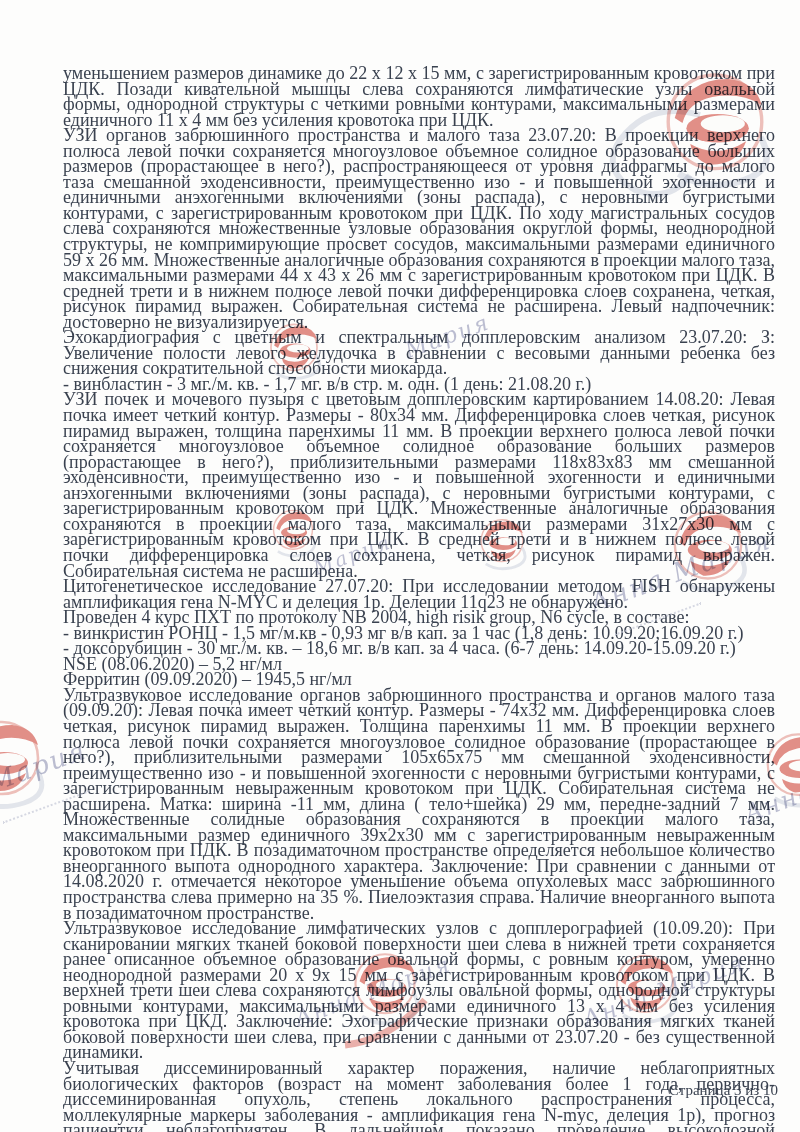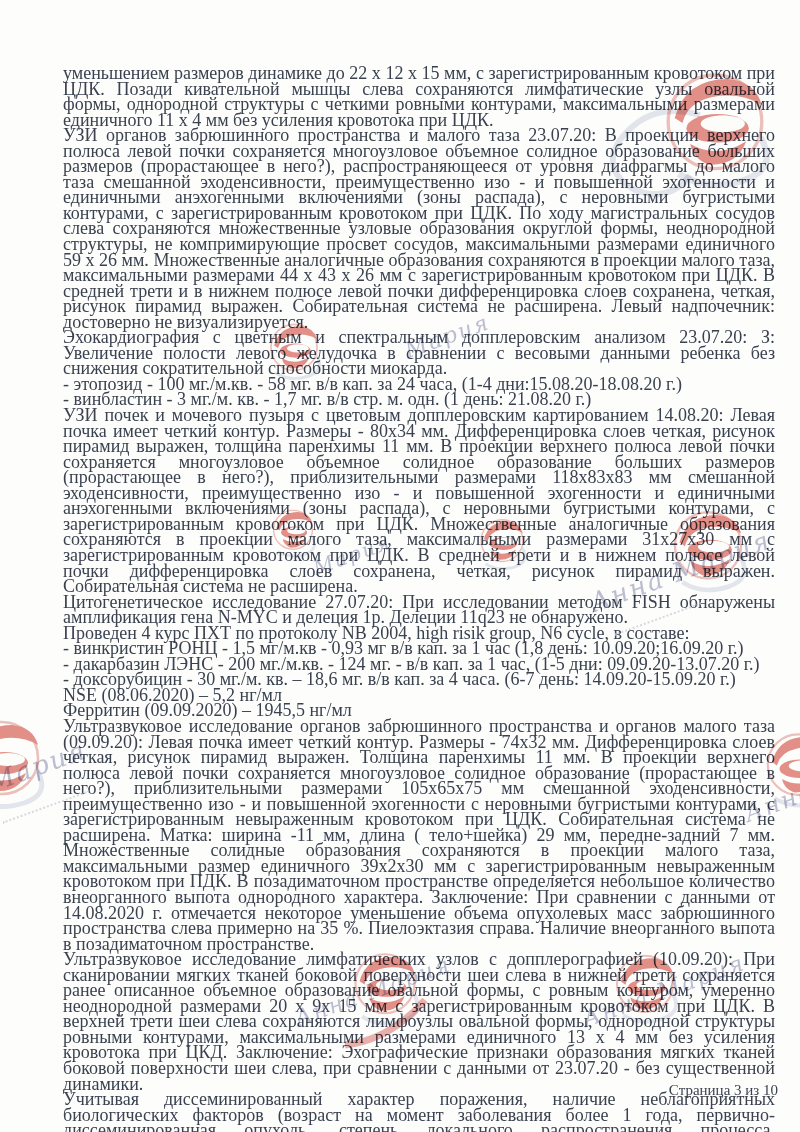--- a/index.html
+++ b/index.html
@@ -87,27 +87,25 @@
     </g>
   </defs>
 </svg>
 
 <div class="sheet">
 
   <div class="textblock" id="paras">
       <p>уменьшением размеров динамике до 22 х 12 х 15 мм, с зарегистрированным кровотоком при ЦДК. Позади кивательной мышцы слева сохраняются лимфатические узлы овальной формы, однородной структуры с четкими ровными контурами, максимальными размерами единичного 11 х 4 мм без усиления кровотока при ЦДК.</p>
       <p>УЗИ органов забрюшинного пространства и малого таза 23.07.20: В проекции верхнего полюса левой почки сохраняется многоузловое объемное солидное образование больших размеров (прорастающее в него?), распространяющееся от уровня диафрагмы до малого таза смешанной эходенсивности, преимущественно изо - и повышенной эхогенности и единичными анэхогенными включениями (зоны распада), с неровными бугристыми контурами, с зарегистрированным кровотоком при ЦДК. По ходу магистральных сосудов слева сохраняются множественные узловые образования округлой формы, неоднородной структуры, не компримирующие просвет сосудов, максимальными размерами единичного 59 х 26 мм. Множественные аналогичные образования сохраняются в проекции малого таза, максимальными размерами 44 х 43 х 26 мм с зарегистрированным кровотоком при ЦДК. В средней трети и в нижнем полюсе левой почки дифференцировка слоев сохранена, четкая, рисунок пирамид выражен. Собирательная система не расширена. Левый надпочечник: достоверно не визуализируется.</p>
       <p>Эхокардиография с цветным и спектральным допплеровским анализом 23.07.20: З: Увеличение полости левого желудочка в сравнении с весовыми данными ребенка без снижения сократительной способности миокарда.</p>
-      <p>- этопозид - 100 мг./м.кв. - 58 мг. в/в кап. за 24 часа, (1-4 дни:15.08.20-18.08.20 г.)</p>
       <p>- винбластин - 3 мг./м. кв. - 1,7 мг. в/в стр. м. одн. (1 день: 21.08.20 г.)</p>
       <p>УЗИ почек и мочевого пузыря с цветовым допплеровским картированием 14.08.20: Левая почка имеет четкий контур. Размеры - 80х34 мм. Дифференцировка слоев четкая, рисунок пирамид выражен, толщина паренхимы 11 мм. В проекции верхнего полюса левой почки сохраняется многоузловое объемное солидное образование больших размеров (прорастающее в него?), приблизительными размерами 118х83х83 мм смешанной эходенсивности, преимущественно изо - и повышенной эхогенности и единичными анэхогенными включениями (зоны распада), с неровными бугристыми контурами, с зарегистрированным кровотоком при ЦДК. Множественные аналогичные образования сохраняются в проекции малого таза, максимальными размерами 31х27х30 мм с зарегистрированным кровотоком при ЦДК. В средней трети и в нижнем полюсе левой почки дифференцировка слоев сохранена, четкая, рисунок пирамид выражен. Собирательная система не расширена.</p>
       <p>Цитогенетическое исследование 27.07.20: При исследовании методом FISH обнаружены амплификация гена N-MYC и делеция 1p. Делеции 11q23 не обнаружено.</p>
       <p>Проведен 4 курс ПХТ по протоколу NB 2004, high risik group, N6 cycle, в составе:</p>
       <p>- винкристин РОНЦ - 1,5 мг/м.кв - 0,93 мг в/в кап. за 1 час (1,8 день: 10.09.20;16.09.20 г.)</p>
-      <p>- дакарбазин ЛЭНС - 200 мг./м.кв. - 124 мг. - в/в кап. за 1 час, (1-5 дни: 09.09.20-13.07.20 г.)</p>
       <p>- доксорубицин - 30 мг./м. кв. – 18,6 мг. в/в кап. за 4 часа. (6-7 день: 14.09.20-15.09.20 г.)</p>
       <p>NSE (08.06.2020) – 5,2 нг/мл</p>
       <p>Ферритин (09.09.2020) – 1945,5 нг/мл</p>
       <p>Ультразвуковое исследование органов забрюшинного пространства и органов малого таза (09.09.20): Левая почка имеет четкий контур. Размеры - 74х32 мм. Дифференцировка слоев четкая, рисунок пирамид выражен. Толщина паренхимы 11 мм. В проекции верхнего полюса левой почки сохраняется многоузловое солидное образование (прорастающее в него?), приблизительными размерами 105х65х75 мм смешанной эходенсивности, преимущественно изо - и повышенной эхогенности с неровными бугристыми контурами, с зарегистрированным невыраженным кровотоком при ЦДК. Собирательная система не расширена. Матка: ширина -11 мм, длина ( тело+шейка) 29 мм, передне-задний 7 мм. Множественные солидные образования сохраняются в проекции малого таза, максимальными размер единичного 39х2х30 мм с зарегистрированным невыраженным кровотоком при ПДК. В позадиматочном пространстве определяется небольшое количество внеорганного выпота однородного характера. Заключение: При сравнении с данными от 14.08.2020 г. отмечается некоторое уменьшение объема опухолевых масс забрюшинного пространства слева примерно на 35 %. Пиелоэктазия справа. Наличие внеорганного выпота в позадиматочном пространстве.</p>
       <p>Ультразвуковое исследование лимфатических узлов с допплерографией (10.09.20): При сканировании мягких тканей боковой поверхности шеи слева в нижней трети сохраняется ранее описанное объемное образование овальной формы, с ровным контуром, умеренно неоднородной размерами 20 х 9х 15 мм с зарегистрированным кровотоком при ЦДК. В верхней трети шеи слева сохраняются лимфоузлы овальной формы, однородной структуры ровными контурами, максимальными размерами единичного 13 х 4 мм без усиления кровотока при ЦКД. Заключение: Эхографические признаки образования мягких тканей боковой поверхности шеи слева, при сравнении с данными от 23.07.20 - без существенной динамики.</p>
       <p>Учитывая диссеминированный характер поражения, наличие неблагоприятных биологических факторов (возраст на момент заболевания более 1 года, первично-диссеминированная опухоль, степень локального распространения процесса, моллекулярные маркеры заболевания - амплификация гена N-myc, делеция 1p), прогноз пациентки неблагоприятен. В дальнейшем показано проведение высокодозной полихимиотерапии с аутологичной трансплантацией гемопоэтических стволовых клеток.</p>
       <p>Проведен 5 курс ПХТ NB 2004, high risik group, N5 cycle, в составе:</p>
     </div>
 
   <div class="footer">Страница 3 из 10</div>

